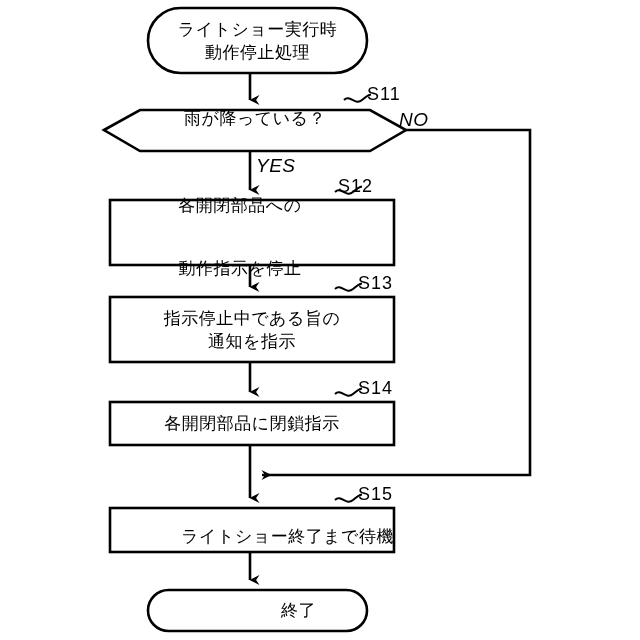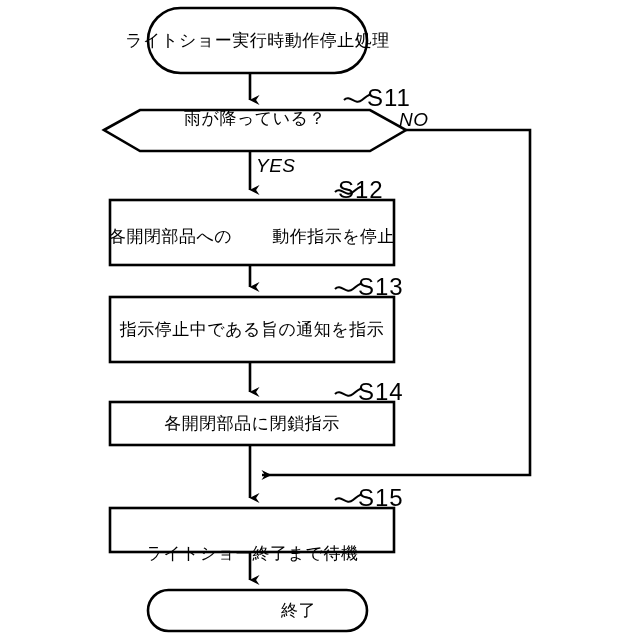--- a/index.html
+++ b/index.html
@@ -21,20 +21,21 @@
   #flow-svg {
     position: absolute;
     left: 0;
     top: 0;
     width: 640px;
     height: 640px;
   }
   .shape-text {
     position: absolute;
     display: flex;
+    flex-direction: column;
     align-items: center;
     justify-content: center;
     text-align: center;
     color: #000000;
     font-family: "DejaVu Sans", "Liberation Sans", sans-serif;
     font-size: 17px;
     line-height: 1.30;
     letter-spacing: 0.5px;
     white-space: nowrap;
     pointer-events: none;
@@ -48,21 +49,21 @@
     font-family: "Liberation Sans", "DejaVu Sans", sans-serif;
     font-size: 19px;
     letter-spacing: 0.5px;
     white-space: nowrap;
     font-style: italic;
   }
   .step-label {
     position: absolute;
     color: #000000;
     font-family: "Liberation Sans", "DejaVu Sans", sans-serif;
-    font-size: 24px;
+    font-size: 18px;
     letter-spacing: 1px;
     white-space: nowrap;
   }
 </style>
 </head>
 <body>
 
 <div id="canvas">
 
   <svg id="flow-svg" viewBox="0 0 640 640">
@@ -116,21 +117,21 @@
   </div>
 
   <div class="shape-text" style="left:140px; top:98px; width:230px; height:41px;">
     <span class="ln">雨が降っている？</span>
   </div>
 
   <div class="step-label" style="left:367px; top:84px;">S11</div>
   <div class="edge-label" style="left:399px; top:109px;">NO</div>
   <div class="edge-label" style="left:256px; top:155px;">YES</div>
 
-  <div class="shape-text" style="left:110px; top:200px; width:284px; height:73px;gap:40px;">
+  <div class="shape-text" style="left:98px; top:200px; width:284px; height:73px;gap:40px;">
     <span class="ln">各開閉部品への</span>
     <span class="ln">動作指示を停止</span>
   </div>
   <div class="step-label" style="left:338px; top:176px;">S12</div>
 
   <div class="shape-text" style="left:110px; top:297px; width:284px; height:65px;border-radius:24px;">
     <span class="ln">指示停止中である旨の</span>
     <span class="ln">通知を指示</span>
   </div>
   <div class="step-label" style="left:358px; top:273px;">S13</div>

